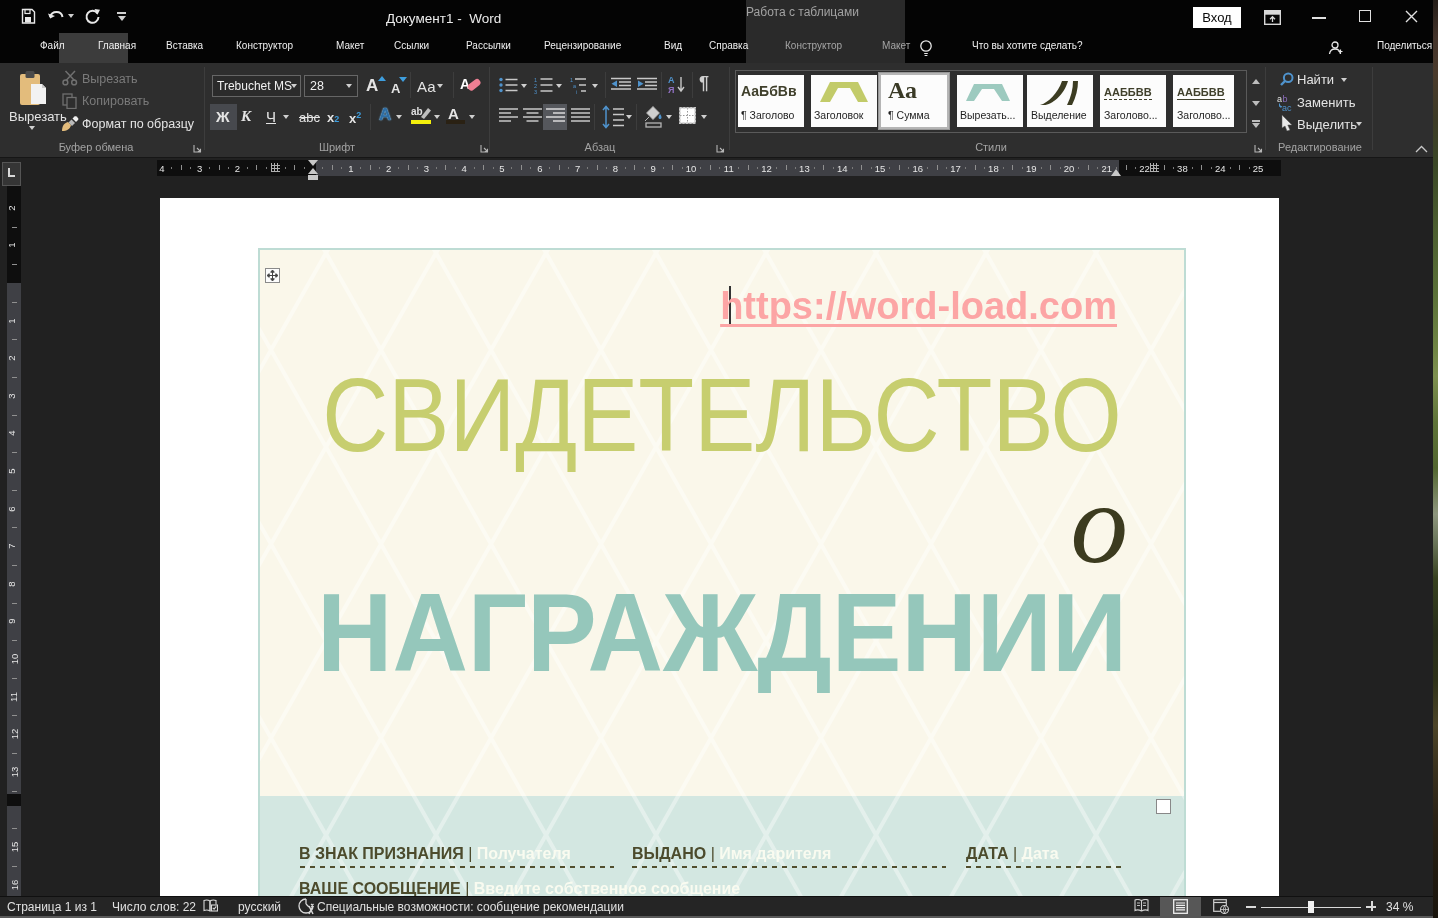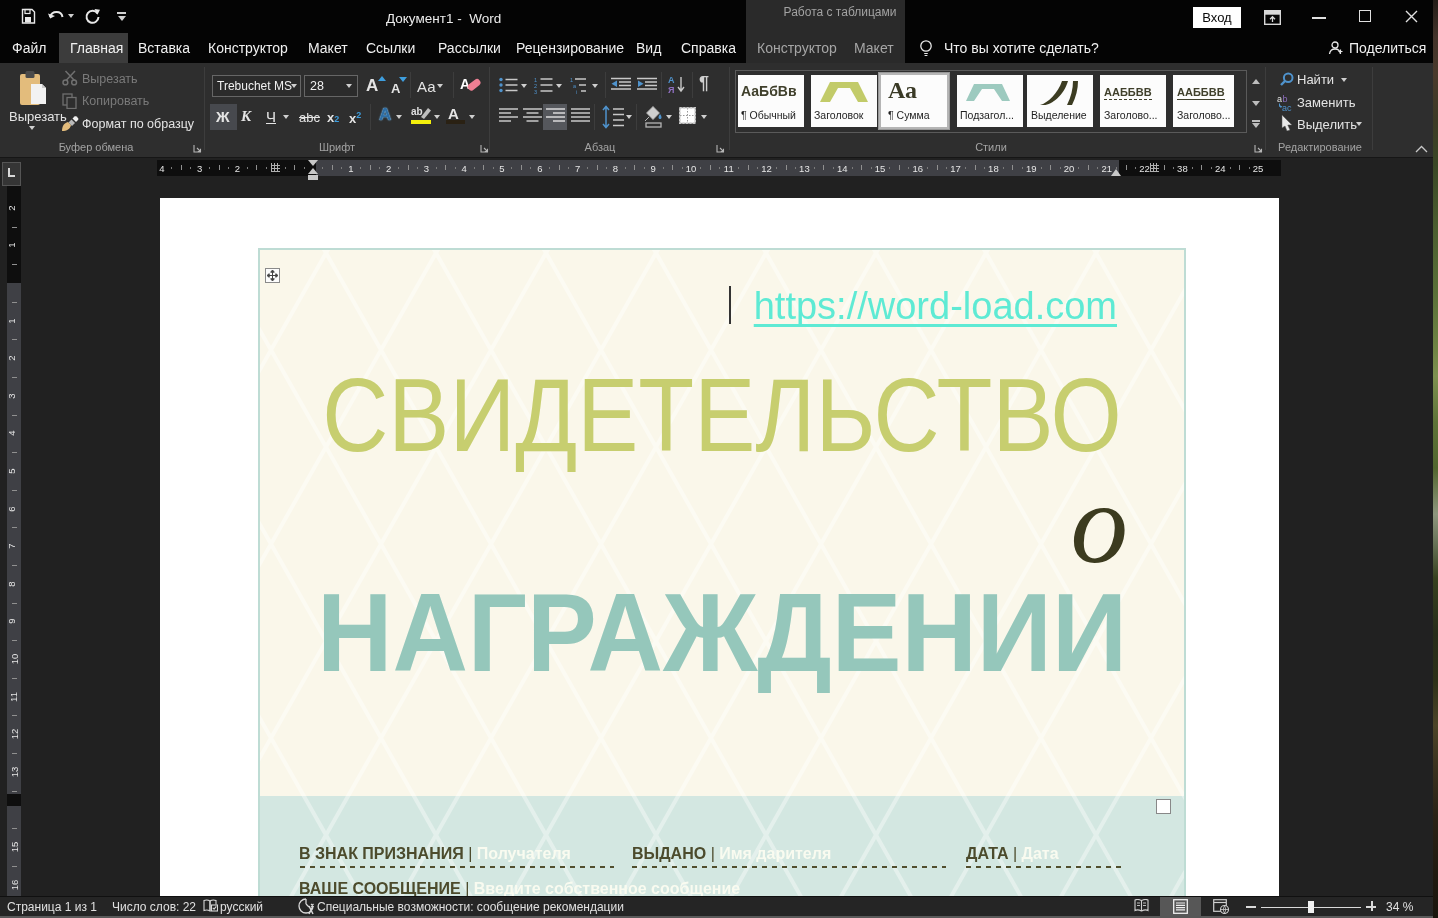--- a/index.html
+++ b/index.html
@@ -5,23 +5,23 @@
 *{margin:0;padding:0;box-sizing:border-box;font-family:"Liberation Sans",sans-serif;}
 html,body{width:1438px;height:918px;overflow:hidden;}
 body{position:relative;background:#212121;}
 .abs{position:absolute;}
 .desktop{left:1433px;top:0;width:5px;height:918px;
  background:linear-gradient(180deg,#241d18 0%,#43332a 4%,#4a3a2c 8%,#3c3a26 13%,#3a4726 18%,#4c5e30 25%,#5a7038 32%,#6f8444 38%,#7e9050 41%,#5e7338 46%,#52662f 51%,#8e967e 56%,#6a755a 59%,#37411f 63%,#272c1a 69%,#2d3018 74%,#4c4428 79%,#38301e 84%,#2a2216 89%,#201a10 95%,#1a150d 100%);}
 .titlebar{left:0;top:0;width:1433px;height:35px;background:#040404;}
 .tabrow{left:0;top:35px;width:1433px;height:28px;background:#040404;}
 .ribbon{left:0;top:63px;width:1433px;height:95px;background:#2e2e2e;border-bottom:1px solid #161616;}
 .ctxblock{left:746px;top:0;width:159px;height:63px;background:#2a2a2a;}
-.ctxlabel{left:746px;top:5px;width:188px;text-align:center;font-size:12px;color:#a2a2a2;}
+.ctxlabel{left:746px;top:5px;width:188px;font-size:12px;color:#a2a2a2;}
 .ttext{top:11px;font-size:13.5px;color:#ececec;}
-.tab{top:40px;font-size:14px;color:#f0f0f0;white-space:nowrap;}
+.tab{top:40px;font-size:10px;color:#f0f0f0;white-space:nowrap;margin-left:28px;}
 .tabc{color:#a5a5a5;}
 .seltab{left:59px;top:33px;width:69px;height:30px;background:#3c3c3c;}
 .vhod{left:1193px;top:7px;width:48px;height:21px;background:#fff;color:#0a0a0a;font-size:13px;text-align:center;line-height:21px;}
 .gsep{width:1px;top:67px;height:83px;background:#3d3d3d;}
 .glabel{top:141px;font-size:11px;color:#a3a3a3;text-align:center;white-space:nowrap;}
 .btxt.gray{color:#7a7a7a;}
 .btxt{font-size:12.5px;color:#e4e4e4;white-space:nowrap;}
 .caret{width:0;height:0;border-left:3.5px solid transparent;border-right:3.5px solid transparent;border-top:4px solid #cfcfcf;}
 .combo{top:75px;height:22px;background:#2b2b2b;border:1px solid #666;color:#f0f0f0;font-size:12.5px;line-height:20px;}
 .selbox{background:#47494e;}
@@ -255,31 +255,31 @@
 <div class="abs" style="left:735px;top:70px;width:512px;height:63px;border:1px solid #5a5a5a;background:#2e2e2e;"></div>
 <div class="abs" style="left:878px;top:72px;width:72px;height:58px;border:1px solid #989898;background:#b5b5b5;"></div>
 <div class="abs stylecard" style="left:738px;top:75px;width:66px;height:52px;background:#fcfcfc;"></div>
 <div class="abs stylecard" style="left:811px;top:75px;width:66px;height:52px;background:#fcfcfc;"></div>
 <div class="abs stylecard" style="left:881px;top:75px;width:66px;height:52px;background:#fcfcfc;"></div>
 <div class="abs stylecard" style="left:957px;top:75px;width:66px;height:52px;background:#fcfcfc;"></div>
 <div class="abs stylecard" style="left:1027px;top:75px;width:66px;height:52px;background:#fcfcfc;"></div>
 <div class="abs stylecard" style="left:1100px;top:75px;width:66px;height:52px;background:#fcfcfc;"></div>
 <div class="abs stylecard" style="left:1173px;top:75px;width:61px;height:52px;background:#fcfcfc;"></div>
 <div class="abs" style="left:741px;top:83px;font-size:14px;font-weight:bold;color:#40402c;">АаБбВв</div>
-<div class="abs" style="left:741px;top:109px;font-size:10.5px;color:#1e1e1e;">¶ Обычный</div>
+<div class="abs" style="left:741px;top:109px;font-size:10.5px;color:#1e1e1e;">¶ Заголово</div>
 <svg class="abs" style="left:820px;top:82px;" width="48" height="20" viewBox="0 0 48 20">
  <path d="M0 20 L10 0 h28 L48 20 h-10 L30 6 h-12 L10 20 z" fill="#c2cb69"></path>
 </svg>
 <div class="abs" style="left:814px;top:109px;font-size:10.5px;color:#1e1e1e;">Заголовок</div>
 <div class="abs" style="left:888px;top:77px;font-size:24px;color:#3a3a26;font-family:'Liberation Serif',serif;font-weight:bold;">Аа</div>
 <div class="abs" style="left:888px;top:109px;font-size:10.5px;color:#1e1e1e;">¶ Сумма</div>
 <svg class="abs" style="left:966px;top:84px;" width="44" height="17" viewBox="0 0 44 17">
  <path d="M0 17 L8 0 h28 L44 17 h-8 L28 5 h-12 L8 17 z" fill="#9dcabf"></path>
 </svg>
-<div class="abs" style="left:960px;top:109px;font-size:10.5px;color:#1e1e1e;">Подзагол...</div>
+<div class="abs" style="left:960px;top:109px;font-size:10.5px;color:#1e1e1e;">Вырезать...</div>
 <svg class="abs" style="left:1038px;top:79px;" width="40" height="26" viewBox="0 0 40 26">
  <path d="M2 26 C10 24 20 14 24 2 l6 0 C26 16 14 26 6 26 z" fill="#3c3c22"></path>
  <path d="M34 26 C38 18 40 10 40 2 l-5 0 c0 8-2 16-6 24 z" fill="#3c3c22"></path>
 </svg>
 <div class="abs" style="left:1031px;top:109px;font-size:10.5px;color:#1e1e1e;">Выделение</div>
 <div class="abs" style="left:1104px;top:86px;font-size:11px;font-weight:bold;color:#40402c;border-bottom:1.5px dashed #40402c;padding-bottom:1px;">ААББВВ</div>
 <div class="abs" style="left:1104px;top:109px;font-size:10.5px;color:#1e1e1e;">Заголово...</div>
 <div class="abs" style="left:1177px;top:86px;font-size:11px;font-weight:bold;color:#40402c;border-bottom:1.5px solid #40402c;padding-bottom:1px;">ААББВВ</div>
 <div class="abs" style="left:1177px;top:109px;font-size:10.5px;color:#1e1e1e;">Заголово...</div>
 
@@ -510,21 +510,21 @@
  <rect width="924" height="100" fill="url(#lat2)"></rect>
 </svg>
 
 <div class="abs" style="left:265px;top:268px;width:15px;height:15px;background:#fdfdfd;border:1px solid #8a8a8a;"></div>
 <svg class="abs" style="left:267px;top:270px;" width="11" height="11" viewBox="0 0 11 11">
  <path d="M5.5 0 L7.3 2.2 H3.7 z M5.5 11 L7.3 8.8 H3.7 z M0 5.5 L2.2 3.7 v3.6 z M11 5.5 L8.8 3.7 v3.6 z M5.5 1.5 v8 M1.5 5.5 h8" stroke="#444" stroke-width="1" fill="#444"></path>
 </svg>
 
 <div class="abs" style="left:729px;top:286px;width:1.5px;height:38px;background:#333;"></div>
 
-<div class="abs" id="linkline" style="top:285px;right:321px;font-size:38px;font-weight:normal;color:#5eead4;text-decoration:underline;text-decoration-thickness:3px;text-underline-offset:5px;text-decoration-skip-ink:none;">https://word-load.com</div>
+<div class="abs" id="linkline" style="top:285px;right:321px;font-size:38px;font-weight:bold;color:#fca5a5;text-decoration:underline;text-decoration-thickness:3px;text-underline-offset:5px;text-decoration-skip-ink:none;">https://word-load.com</div>
 <div class="abs" id="line1" style="left:258px;top:364px;width:928px;text-align:center;font-size:103px;line-height:1;color:#c7ce6f;transform:scaleX(0.889);">СВИДЕТЕЛЬСТВО</div>
 <div class="abs" id="lineO" style="top:466px;right:310px;font-size:115px;line-height:1;color:#3c3b1f;font-family:'Liberation Serif',serif;font-style:italic;">о</div>
 <div class="abs" id="line2" style="left:258px;top:578px;width:928px;text-align:center;font-size:111px;line-height:1;font-weight:bold;color:#95c7bb;transform:scaleX(0.941);">НАГРАЖДЕНИИ</div>
 
 <div class="abs bandlabel" style="left:299px;top:845px;">В ЗНАК ПРИЗНАНИЯ <span style="font-weight:normal;">|</span> <span class="ph">Получателя</span></div>
 <div class="abs bandlabel" style="left:632px;top:845px;">ВЫДАНО <span style="font-weight:normal;">|</span> <span class="ph">Имя дарителя</span></div>
 <div class="abs bandlabel" style="left:966px;top:845px;">ДАТА <span style="font-weight:normal;">|</span> <span class="ph">Дата</span></div>
 <div class="abs dash" style="left:300px;width:314px;"></div>
 <div class="abs dash" style="left:632px;width:314px;"></div>
 <div class="abs dash" style="left:966px;width:156px;"></div>
@@ -536,21 +536,21 @@
 <div class="abs" style="left:0;top:916px;width:1433px;height:2px;background:#5a5a5a;"></div>
 <div class="abs sbtxt" style="left:7px;">Страница 1 из 1</div>
 <div class="abs sbtxt" style="left:112px;">Число слов: 22</div>
 <svg class="abs" style="left:203px;top:899px;" width="15" height="14" viewBox="0 0 15 14">
  <path d="M1 1.5 C3 0.8 5 0.8 7 2 v10 C5 10.8 3 10.8 1 11.5 z" fill="none" stroke="#d8d8d8" stroke-width="1.1"></path>
  <path d="M7 2 C9 0.8 11 0.8 13 1.5 v4" fill="none" stroke="#d8d8d8" stroke-width="1.1"></path>
  <path d="M7 12 v-10" stroke="#d8d8d8" stroke-width="1.1"></path>
  <rect x="8.5" y="6" width="6" height="6" fill="none" stroke="#d8d8d8" stroke-width="1.1"></rect>
  <path d="M9.8 8.8 l1.3 1.3 2.2-2.8" fill="none" stroke="#d8d8d8" stroke-width="1.1"></path>
 </svg>
-<div class="abs sbtxt" style="left:220px;">русский</div>
+<div class="abs sbtxt" style="left:238px;">русский</div>
 <svg class="abs" style="left:298px;top:898px;" width="17" height="17" viewBox="0 0 17 17">
  <path d="M8 1 A7 7 0 1 0 15 8" fill="none" stroke="#d8d8d8" stroke-width="1.3"></path>
  <path d="M8 1 v5 M8 6 l3 3" fill="none" stroke="#d8d8d8" stroke-width="1.3"></path>
  <path d="M11 8 l4 8 M15 8 l-4 8" stroke="#d8d8d8" stroke-width="1.5"></path>
  <path d="M13 6 l2.5 2.5 M15.5 6 L13 8.5" stroke="#d8d8d8" stroke-width="1.2"></path>
 </svg>
 <div class="abs sbtxt" style="left:317px;">Специальные возможности: сообщение рекомендации</div>
 
 <svg class="abs" style="left:1134px;top:899px;" width="15" height="13" viewBox="0 0 15 13">
  <path d="M7.5 1.5 C5 0.2 2.5 0.2 1 1 v10.5 C2.5 10.7 5 10.7 7.5 12 C10 10.7 12.5 10.7 14 11.5 V1 C12.5 0.2 10 0.2 7.5 1.5 z M7.5 1.5 v10.5" fill="none" stroke="#cfcfcf" stroke-width="1.1"></path>

